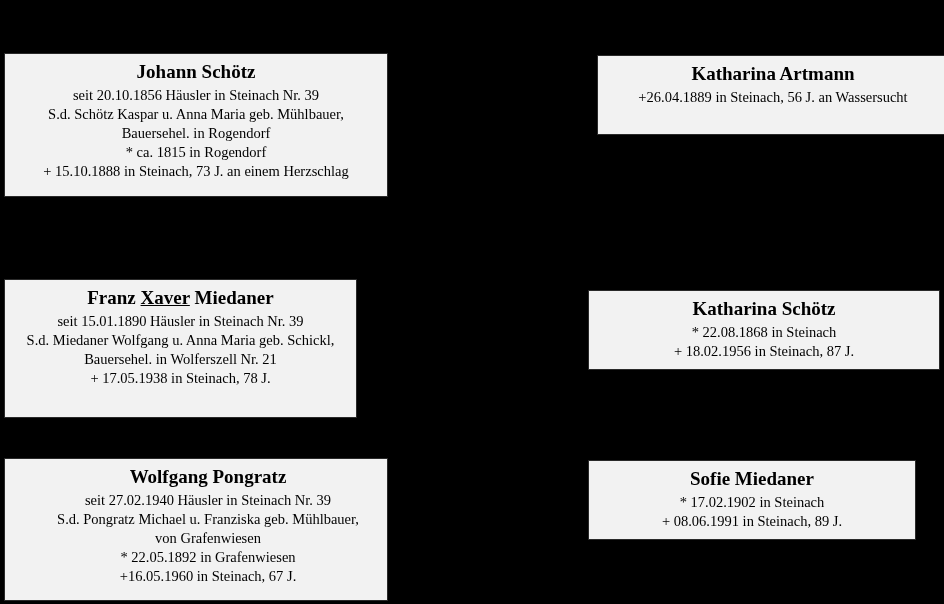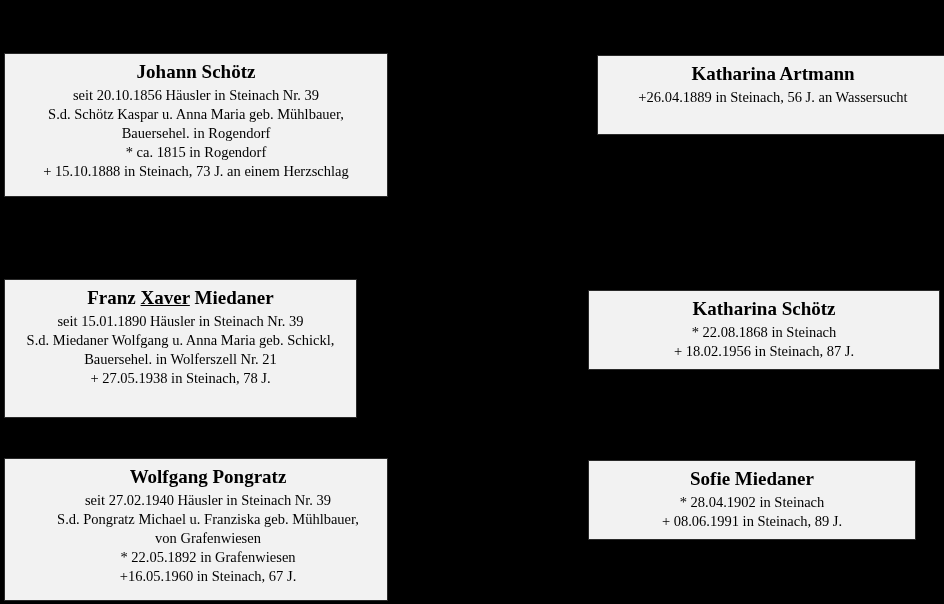--- a/index.html
+++ b/index.html
@@ -104,37 +104,37 @@
   <div class="card" id="card-katharina-artmann">
     <div class="name">Katharina Artmann</div>
     <div class="line">+26.04.1889 in Steinach, 56 J. an Wassersucht</div>
   </div>
 
   <div class="card" id="card-franz-xaver-miedaner">
     <div class="name"><span>Franz </span><span class="underline">Xaver</span><span> Miedaner</span></div>
     <div class="line">seit 15.01.1890 Häusler in Steinach Nr. 39</div>
     <div class="line">S.d. Miedaner Wolfgang u. Anna Maria geb. Schickl,</div>
     <div class="line">Bauersehel. in Wolferszell Nr. 21</div>
-    <div class="line">+ 27.05.1938 in Steinach, 78 J.</div>
+    <div class="line">+ 17.05.1938 in Steinach, 78 J.</div>
   </div>
 
   <div class="card" id="card-katharina-schoetz">
     <div class="name">Katharina Schötz</div>
     <div class="line">* 22.08.1868 in Steinach</div>
     <div class="line">+ 18.02.1956 in Steinach, 87 J.</div>
   </div>
 
   <div class="card" id="card-wolfgang-pongratz">
     <div class="name">Wolfgang Pongratz</div>
     <div class="line">seit 27.02.1940  Häusler in Steinach Nr. 39</div>
     <div class="line">S.d. Pongratz Michael u. Franziska geb. Mühlbauer,</div>
     <div class="line">von Grafenwiesen</div>
     <div class="line">* 22.05.1892 in Grafenwiesen</div>
     <div class="line">+16.05.1960 in Steinach, 67 J.</div>
   </div>
 
   <div class="card" id="card-sofie-miedaner">
     <div class="name">Sofie Miedaner</div>
-    <div class="line">* 28.04.1902 in Steinach</div>
+    <div class="line">* 17.02.1902 in Steinach</div>
     <div class="line">+ 08.06.1991 in Steinach, 89 J.</div>
   </div>
 
 </div>
 
 </body></html>

